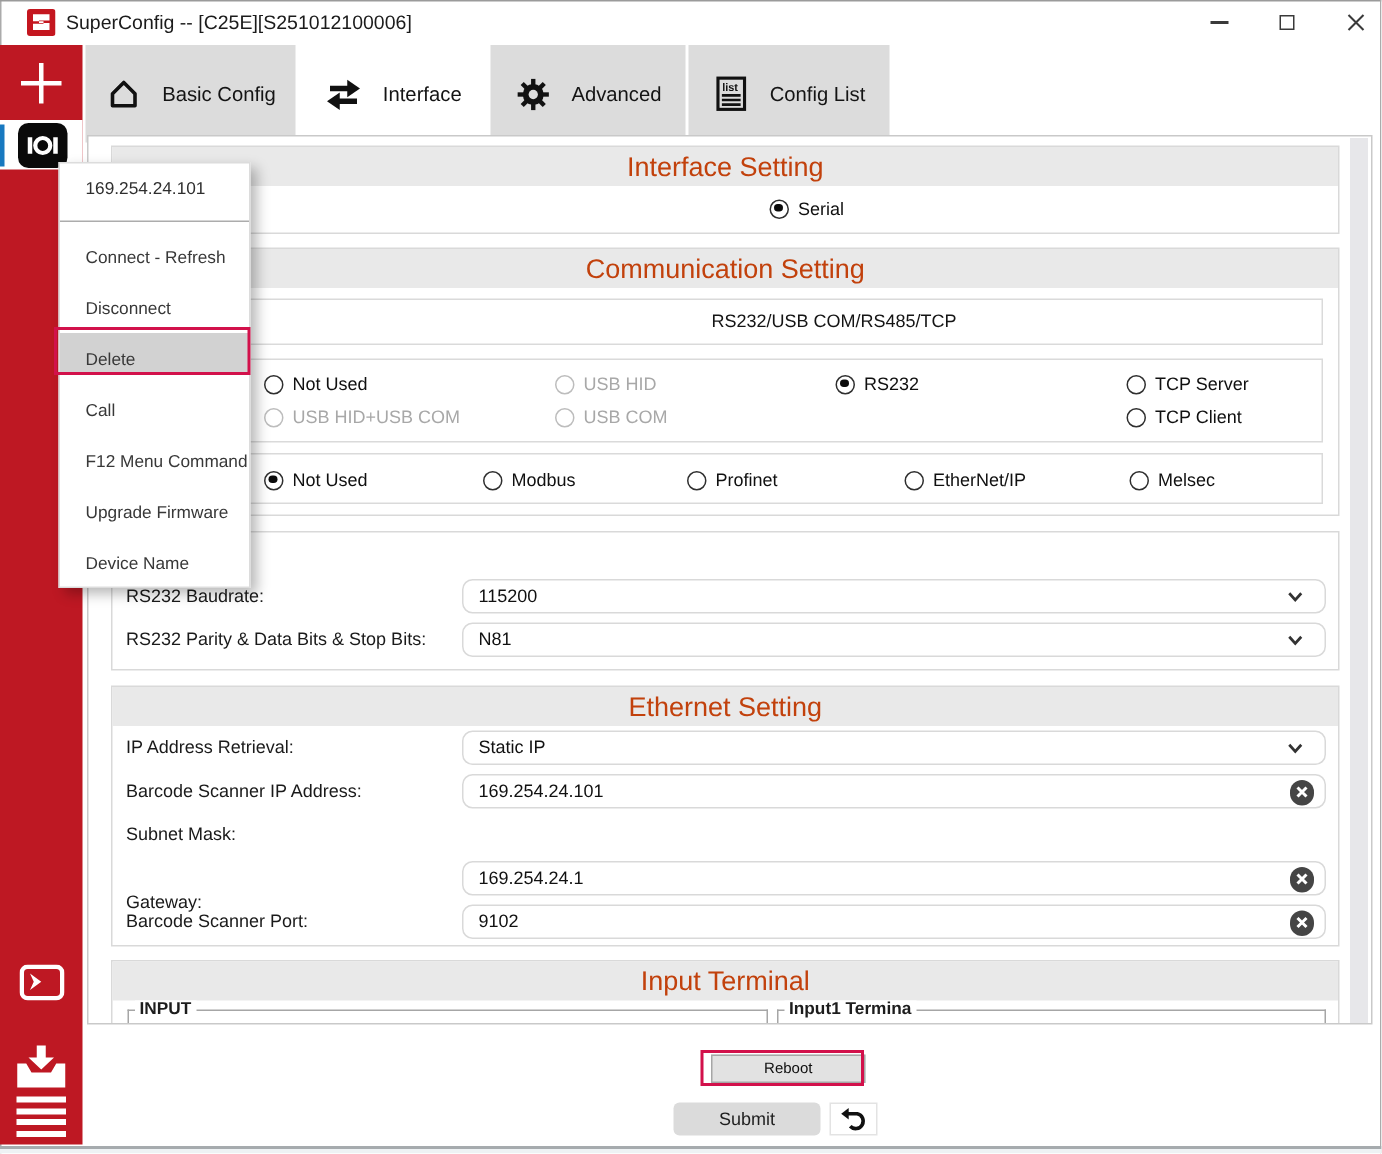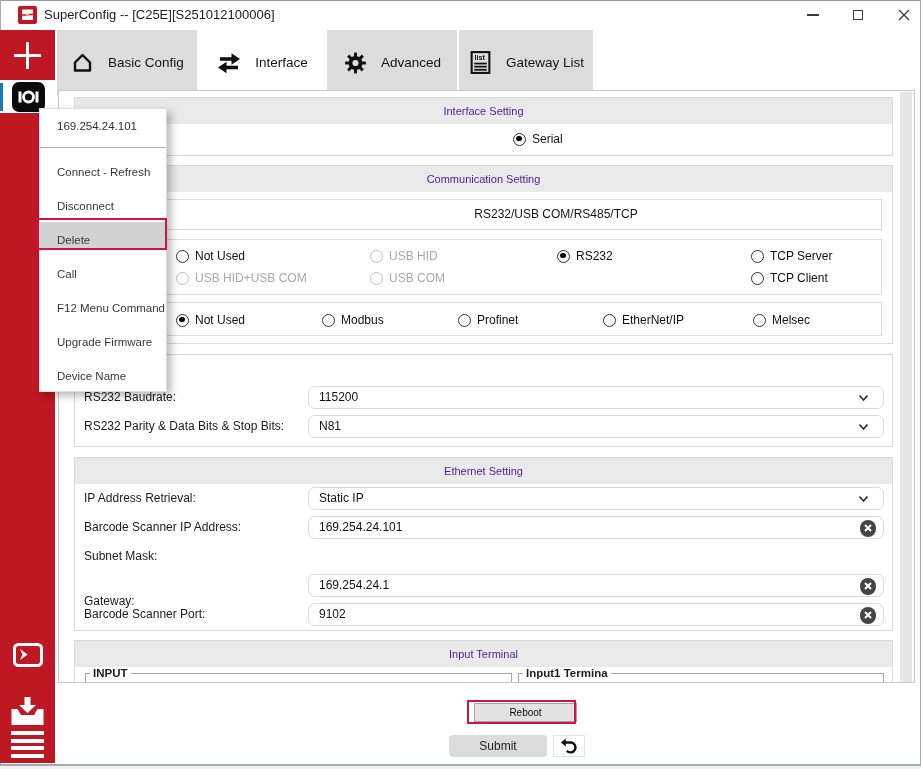--- a/index.html
+++ b/index.html
@@ -50,21 +50,21 @@
   .ctx-item{position:absolute;left:0;right:0;height:34px;line-height:34px;padding-left:17px;font-size:11.5px;color:#383838;white-space:nowrap;overflow:hidden}
   #ctx-hl{position:absolute;left:0;right:0;top:113px;height:26px;background:#D2D2D2}
   #delete-annot{position:absolute;left:36px;top:218px;width:131px;height:32px;border:2px solid #D2114B;z-index:11}
   #reboot-annot{position:absolute;left:467px;top:700px;width:109px;height:24px;border:2px solid #D2114B;z-index:11}
 
   
   #main-frame{position:absolute;left:58px;top:90px;width:857px;height:593px;border:1px solid #C9C9C9;background:#fff;overflow:hidden}
   #scrollbar{position:absolute;right:2px;top:1px;width:12px;height:591px;background:#E7E7EA}
 
   .section{position:absolute;left:15px;width:819px;border:1px solid #D9D9D9;background:#fff}
-  .section-header{height:26px;background:#E9E9E9;display:flex;align-items:center;justify-content:center;font-size:11px;color:#4c1d95}
+  .section-header{height:26px;background:#E9E9E9;display:flex;align-items:center;justify-content:center;font-size:18px;color:#c2410c}
   .subbox{position:absolute;left:5px;width:802px;border:1px solid #DADADA;background:#fff}
 
   #sec-interface{top:6px;height:59px}
   #sec-comm{top:74px;height:179px}
   #sec-rs232{top:263px;height:93px}
   #sec-eth{top:366px;height:174px}
   #sec-input{top:549px;height:50px}
 
   .radio-item{position:absolute;display:flex;align-items:center;gap:6px;height:14px}
   .rc{width:13px;height:13px;border:1.4px solid #2F2F2F;border-radius:50%;position:relative;background:#fff;flex:none}
@@ -142,21 +142,21 @@
     <span>Advanced</span>
   </div>
   <div class="tab" id="tab-3">
     <svg width="25" height="25" viewBox="0 0 24 24">
       <rect x="3.5" y="2" width="17" height="20" fill="none" stroke="#111" stroke-width="2"></rect>
       <text x="6.2" y="10" font-size="7" font-weight="bold" fill="#111" font-family="Liberation Sans, sans-serif">list</text>
       <line x1="6" y1="13" x2="18" y2="13" stroke="#111" stroke-width="1.7"></line>
       <line x1="6" y1="16" x2="18" y2="16" stroke="#111" stroke-width="1.7"></line>
       <line x1="6" y1="19" x2="18" y2="19" stroke="#111" stroke-width="1.7"></line>
     </svg>
-    <span>Gateway List</span>
+    <span>Config List</span>
   </div>
 
   <div id="plus-btn">
     <div class="phh"></div>
     <div class="pvv"></div>
   </div>
   <div id="sidebar">
     <div id="device-row">
       <div id="device-bar"></div>
       <div id="device-icon">

